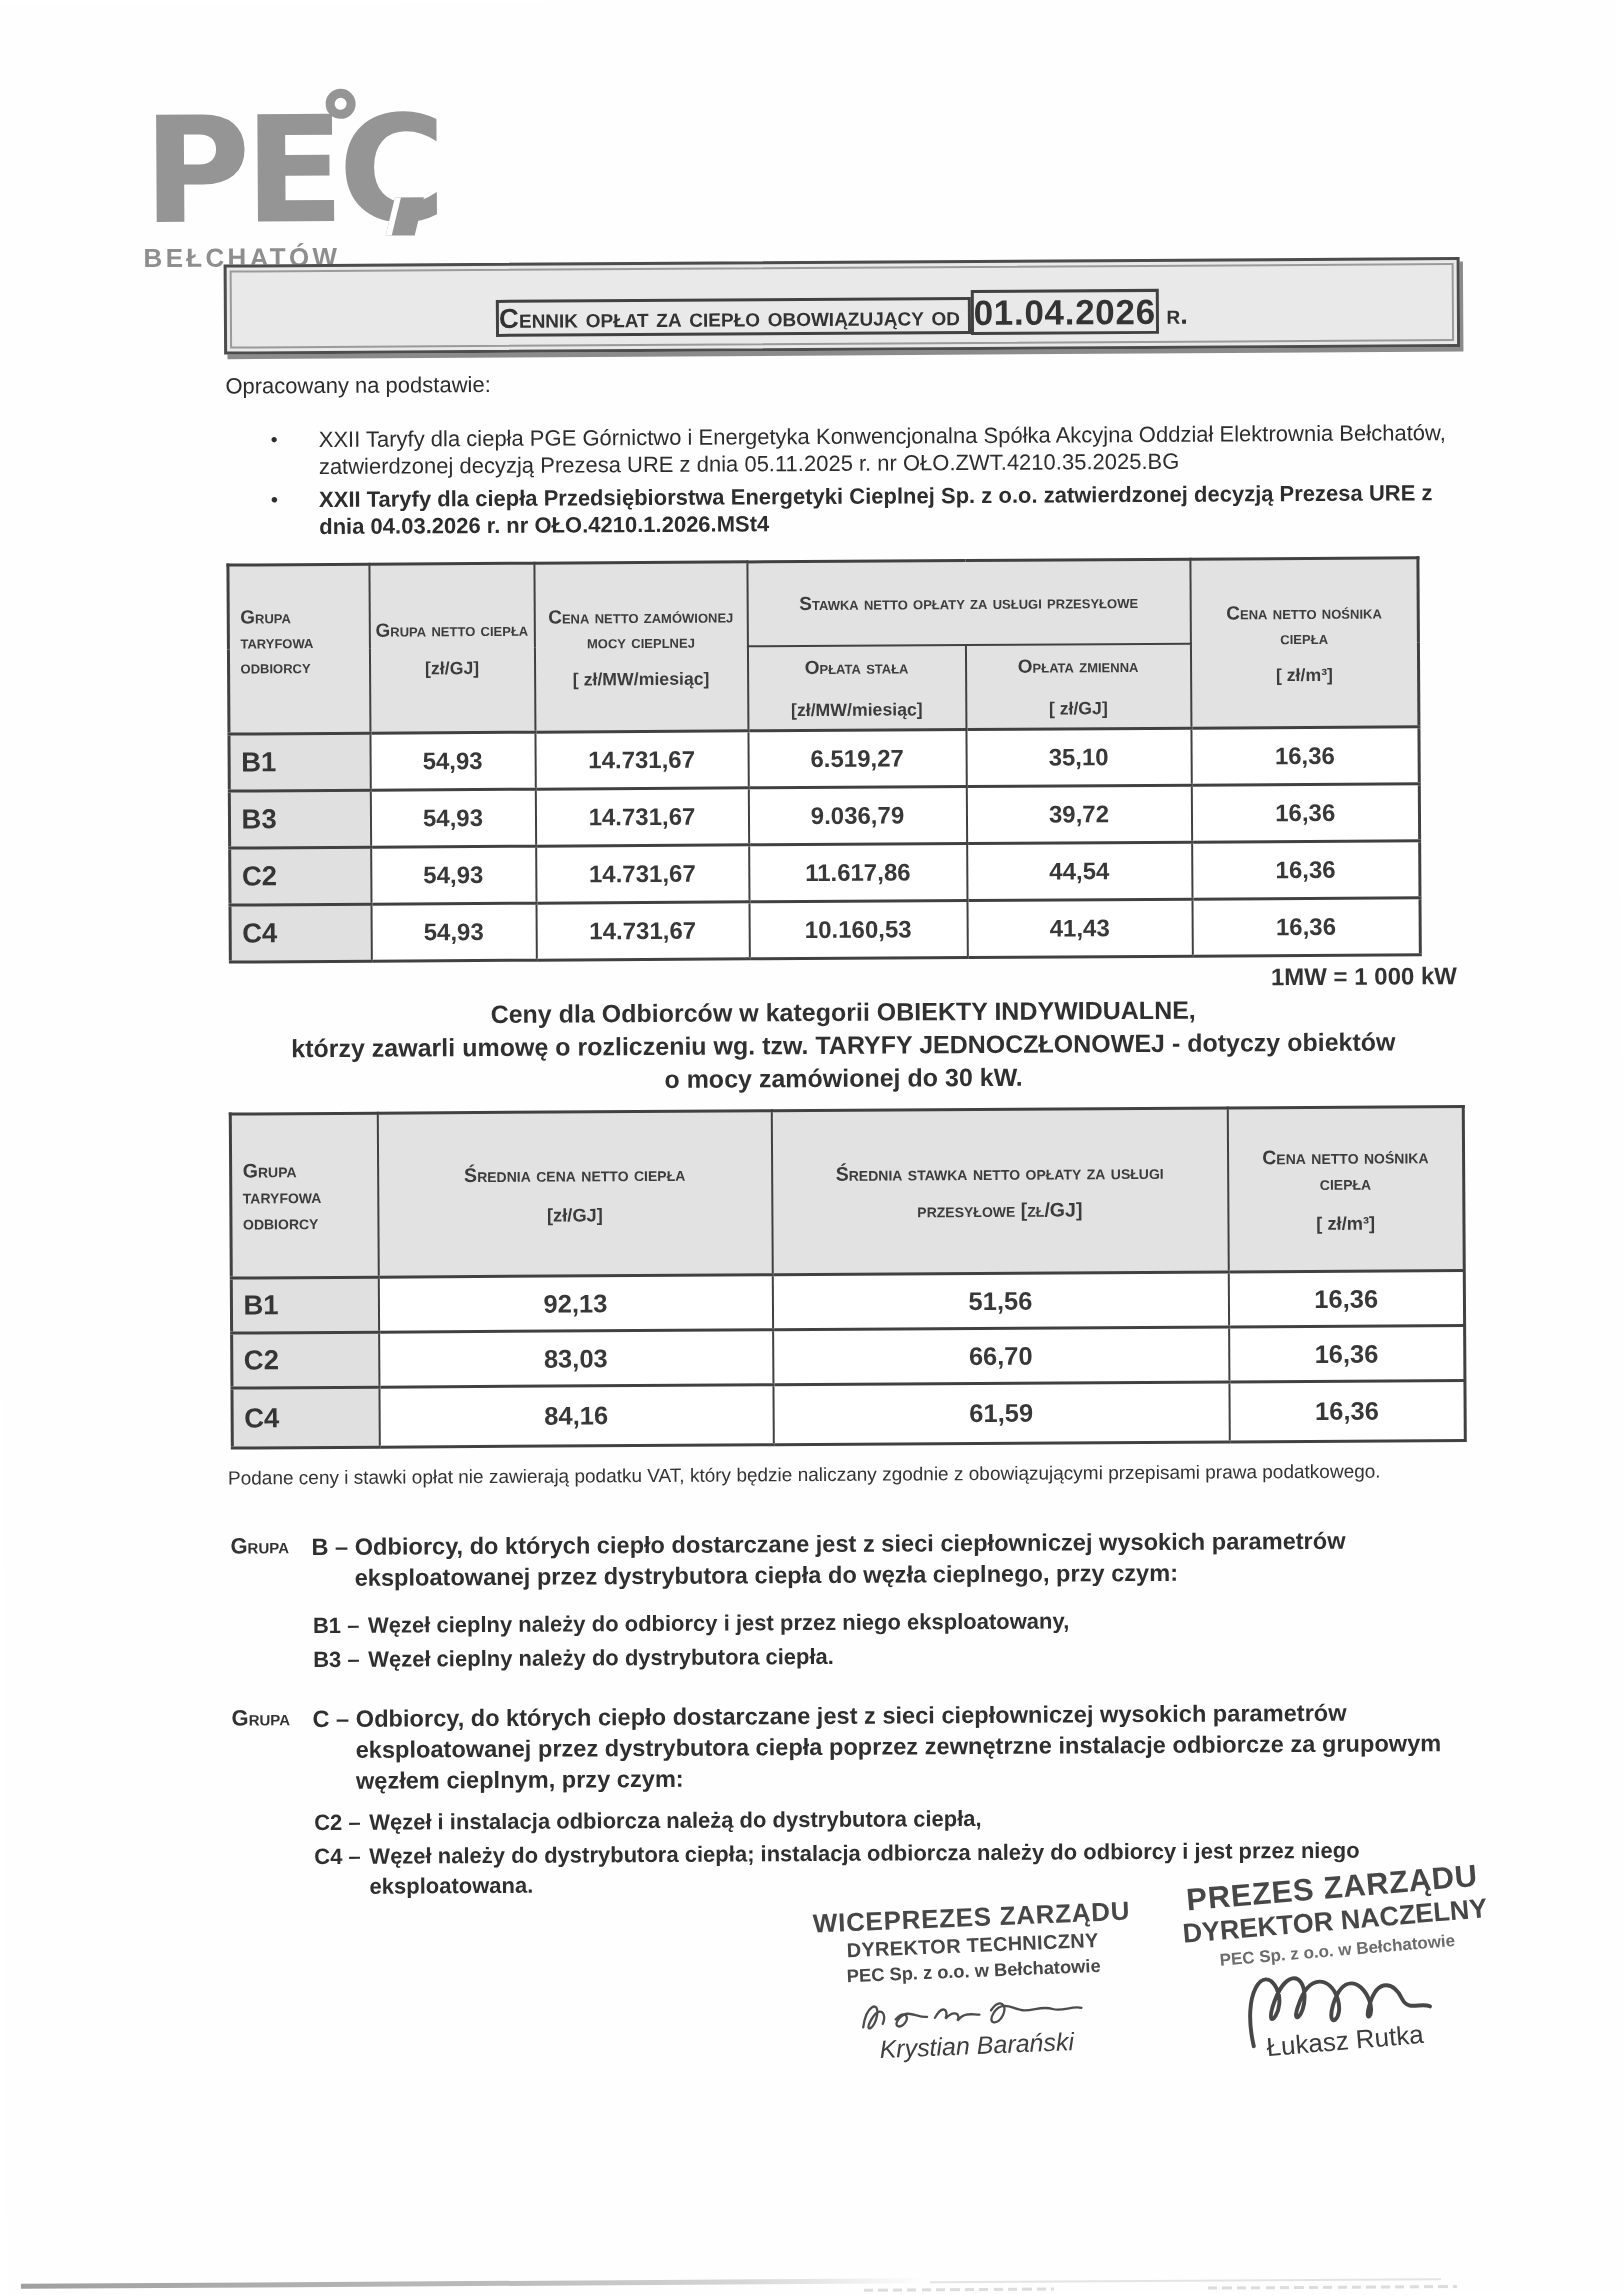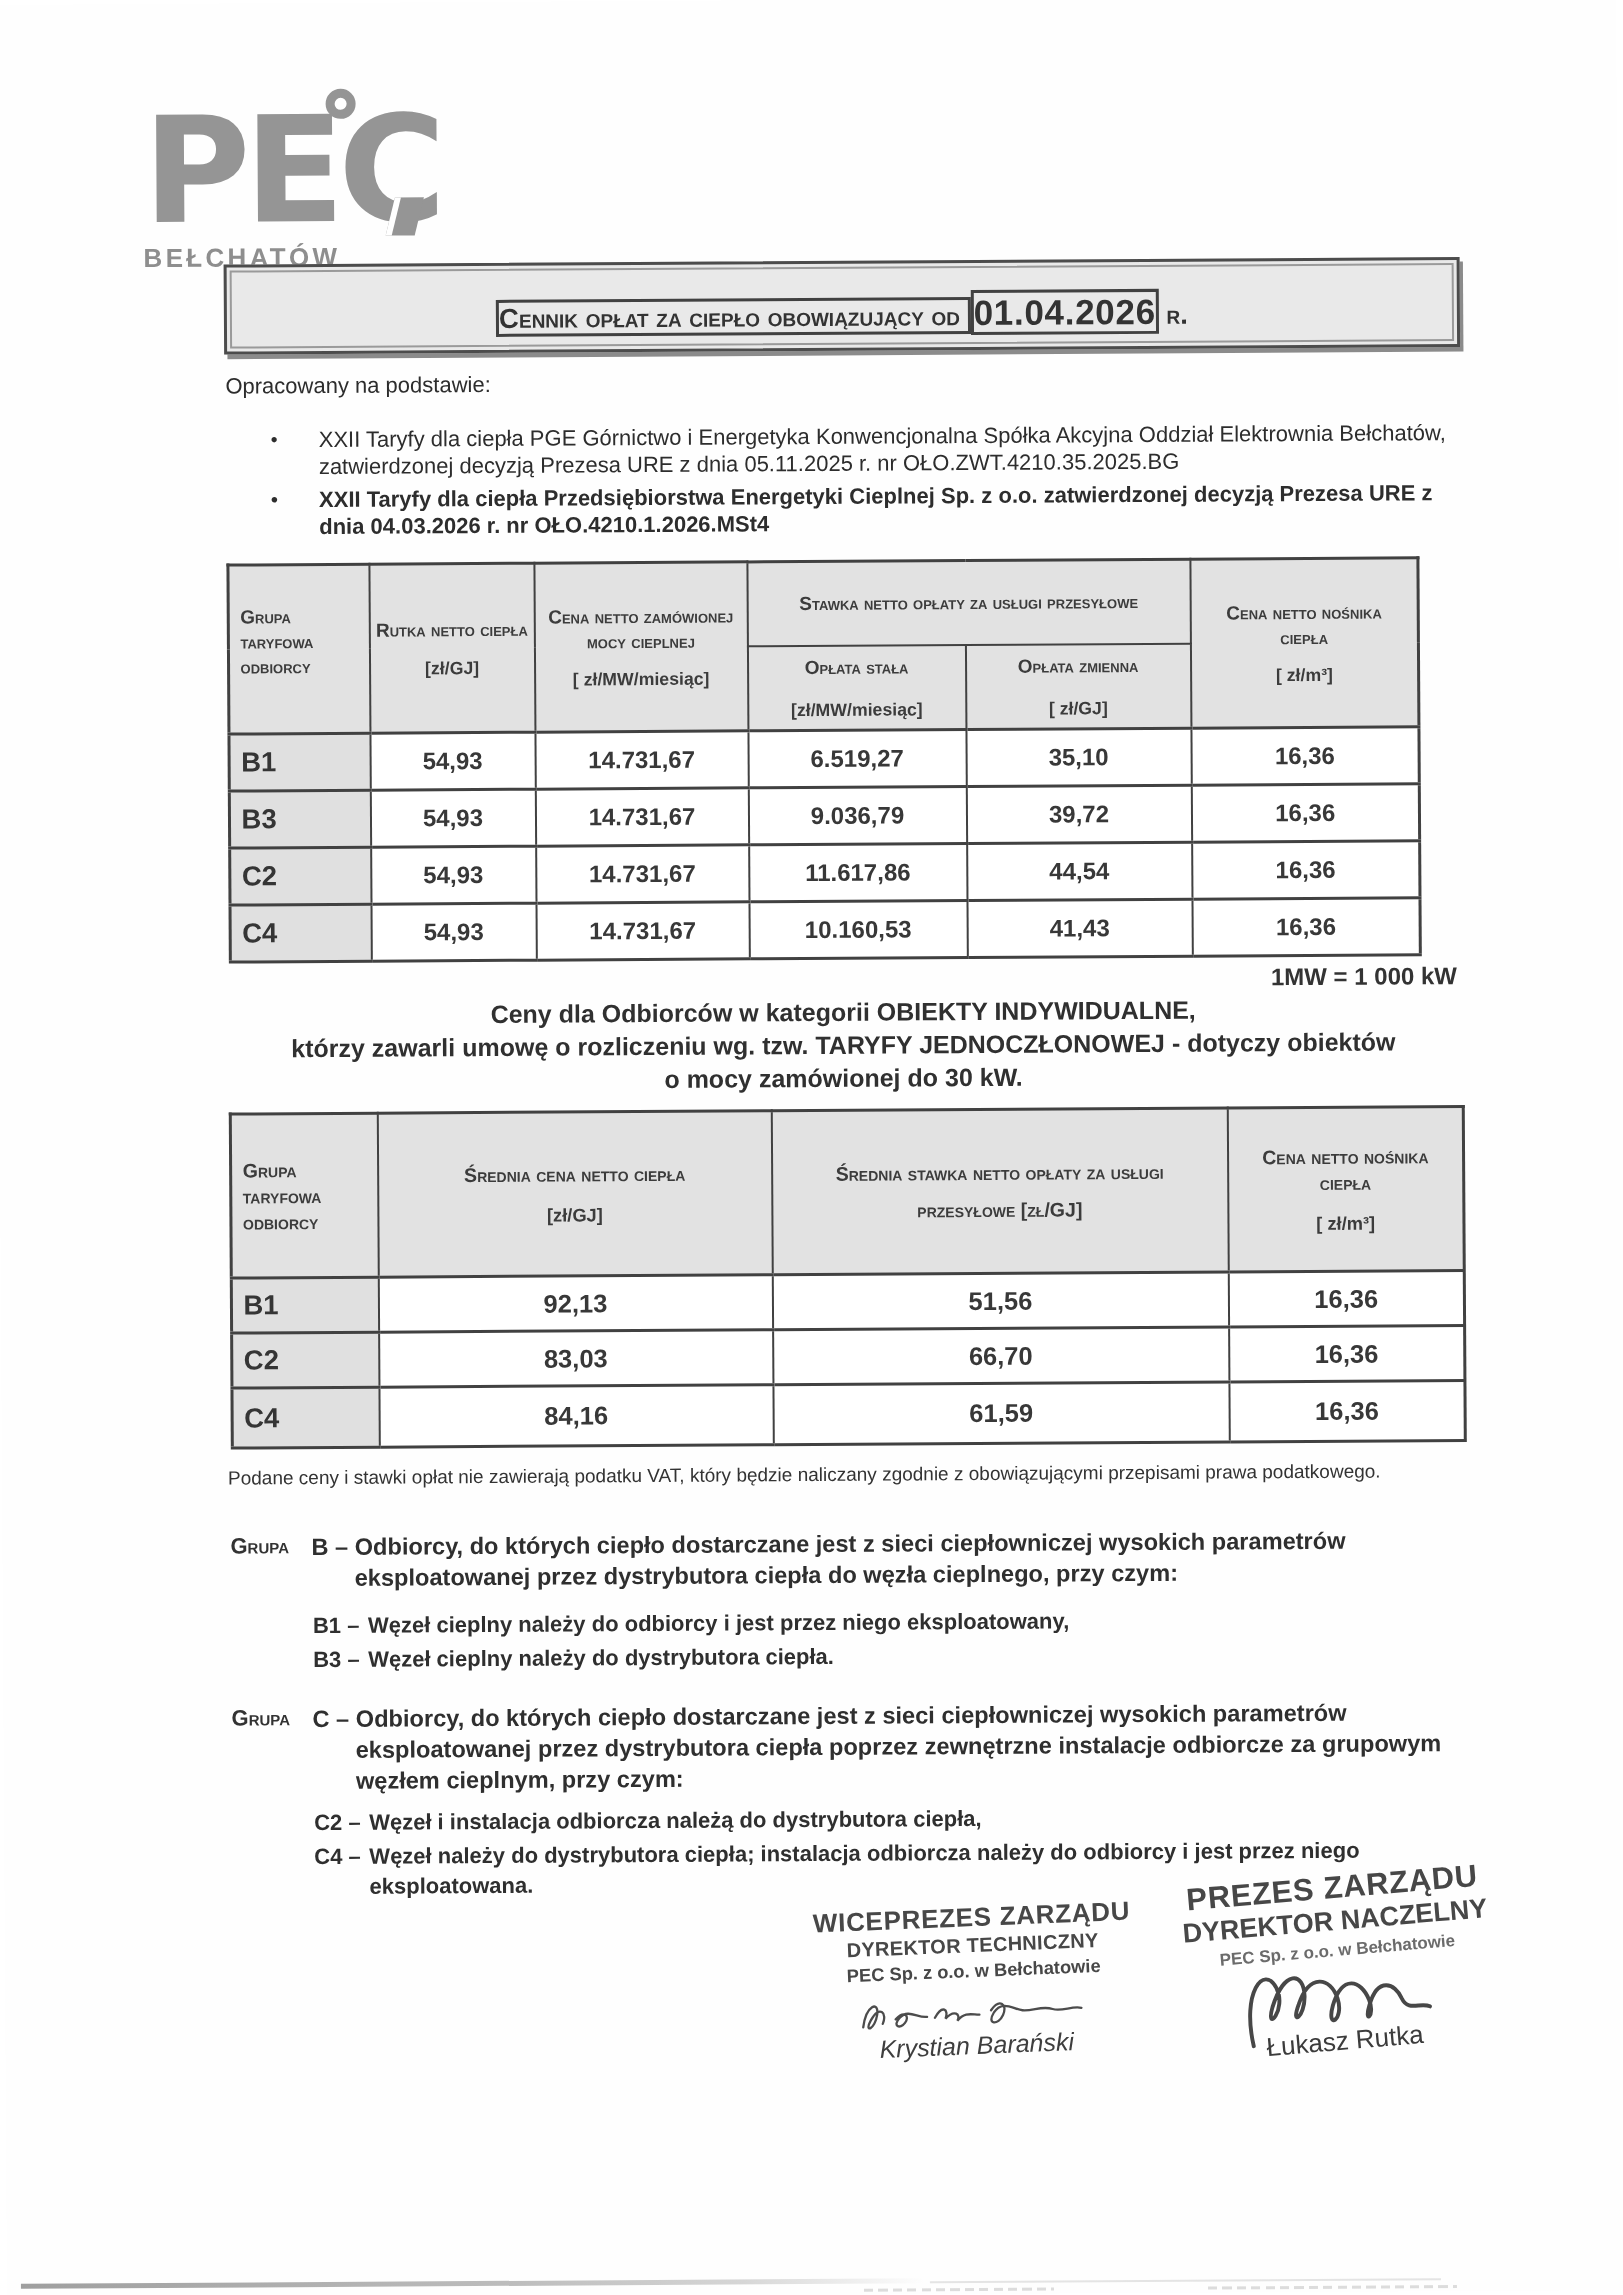--- a/index.html
+++ b/index.html
@@ -136,21 +136,21 @@
         <col style="width:225px">
         <col style="width:228px">
     </colgroup>
     <tbody>
         <tr style="height:84px">
       <th rowspan="2" class="th-left" style="height:169px">
         <div class="hdr-main">Grupa taryfowa odbiorcy</div>
         <div class="hdr-unit"></div>
       </th>
       <th rowspan="2">
-        <div class="hdr-main">Rutka netto ciepła</div>
+        <div class="hdr-main">Grupa netto ciepła</div>
         <div class="hdr-unit">[zł/GJ]</div>
       </th>
       <th rowspan="2">
         <div class="hdr-main">Cena netto zamówionej mocy cieplnej</div>
         <div class="hdr-unit">[ zł/MW/miesiąc]</div>
       </th>
       <th colspan="2">
         <div class="hdr-main" style="padding:0 26px">Stawka netto opłaty za usługi przesyłowe</div>
       </th>
       <th rowspan="2">

